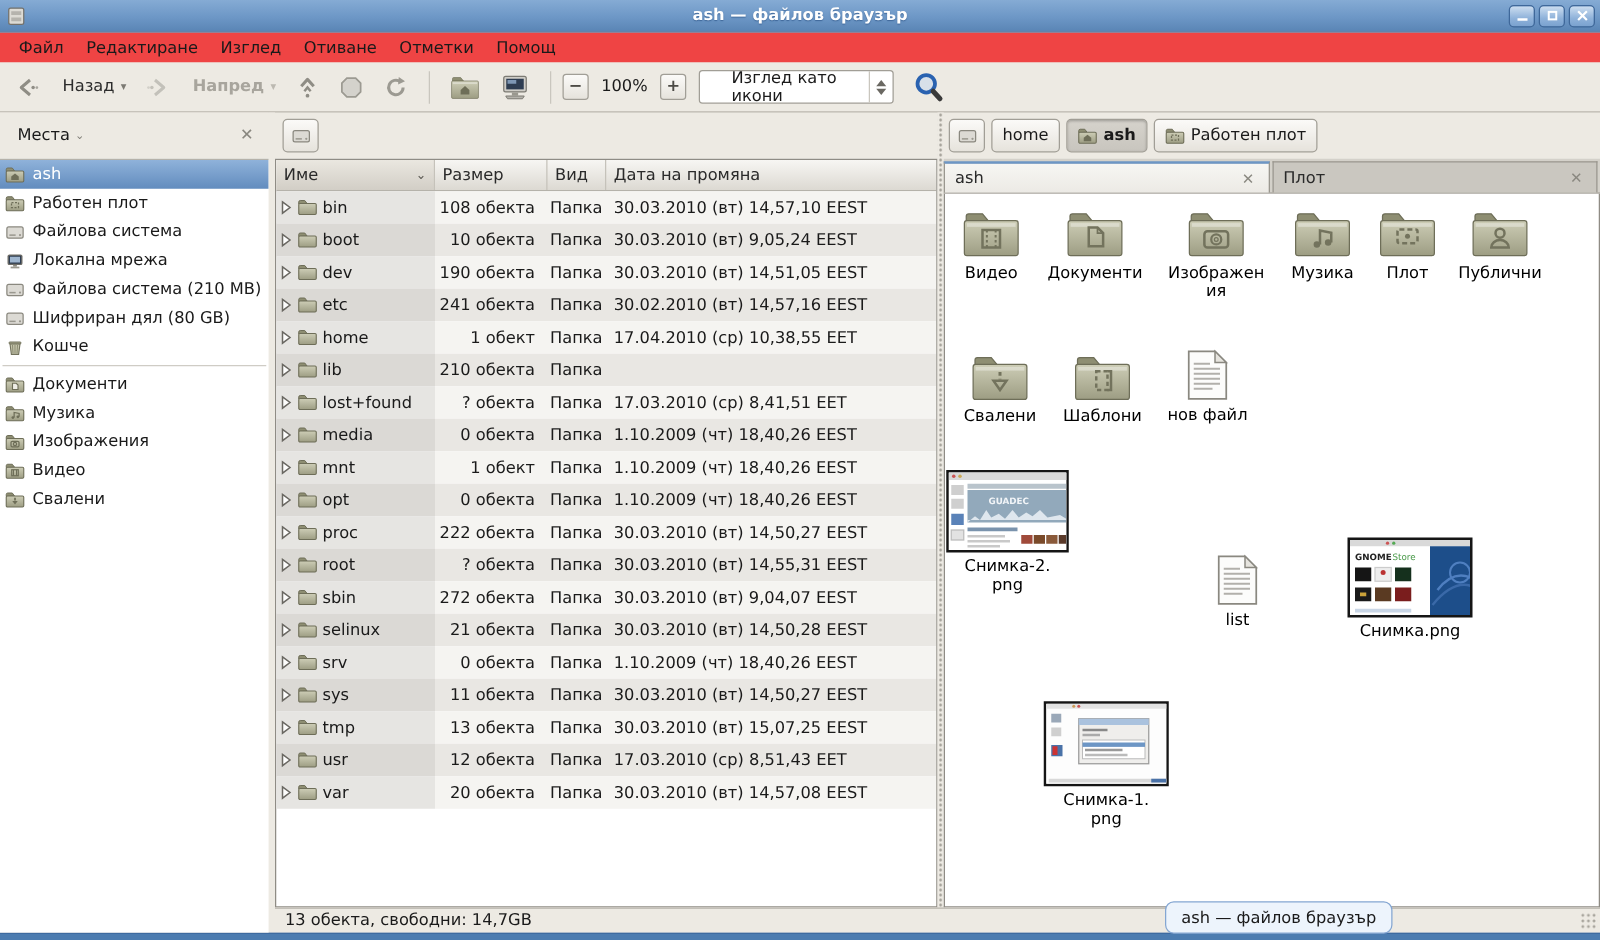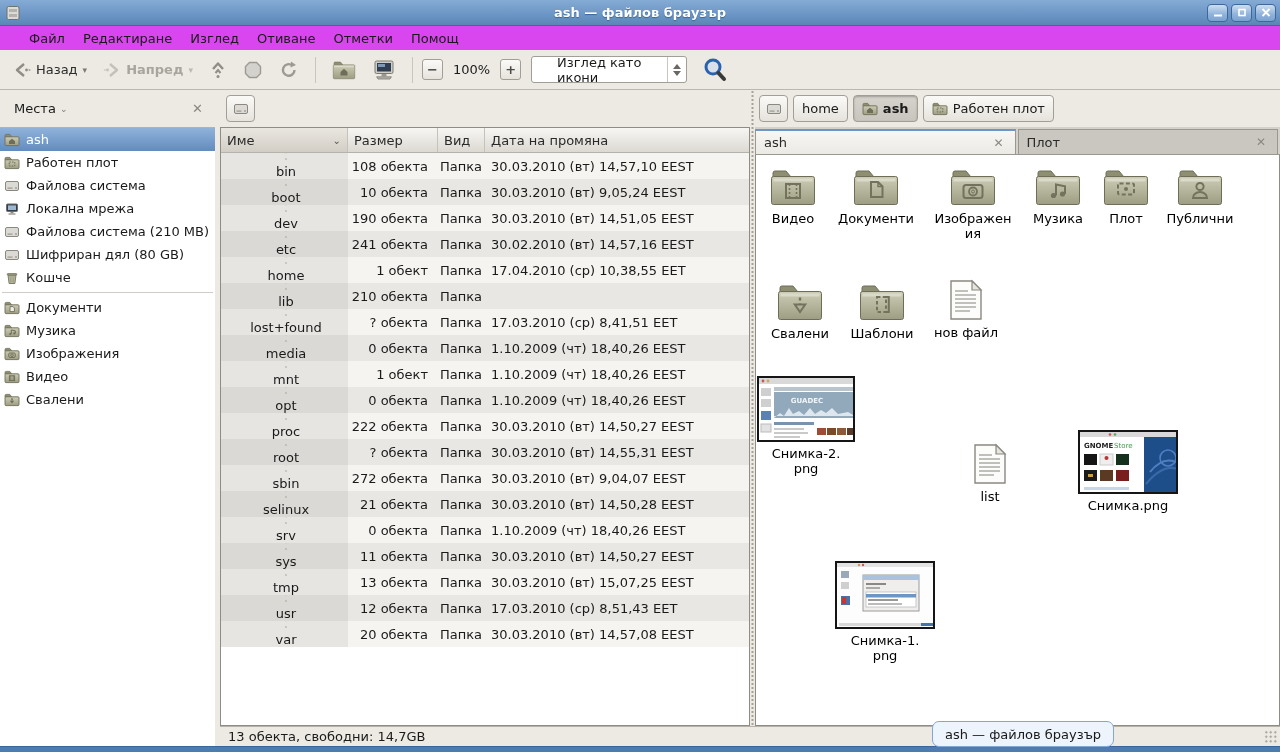--- a/index.html
+++ b/index.html
@@ -6,26 +6,26 @@
   html,body { width:1280px; height:752px; overflow:hidden; }
   body { font-family:"DejaVu Sans","Liberation Sans",sans-serif; font-size:13px; color:#1a1a1a; background:#edeae3; position:relative; }
 
   
   .titlebar { height:26px; background:linear-gradient(#85abd4,#6d97c6 55%,#5a85b5); border-bottom:1px solid #41699a; display:flex; align-items:center; position:relative; }
   .titlebar-icon { margin-left:5px; }
   .title-text { position:absolute; left:0; right:0; text-align:center; color:#fff; font-weight:bold; text-shadow:0 1px 1px #3c6597; }
   .win-buttons { margin-left:auto; display:flex; gap:3px; padding-right:4px; position:relative; z-index:2; }
   .win-btn { width:21px; height:18px; border:1px solid #3f689a; border-radius:4px; background:linear-gradient(#cddef0,#8fb2da 60%,#7aa2cf); display:flex; align-items:center; justify-content:center; }
 
-  .menubar { height:24px; background:#d946ef; display:flex; align-items:center; padding-left:20px; }
+  .menubar { height:24px; background:#ef4444; display:flex; align-items:center; padding-left:6px; }
   .menu-item { padding:3px 9px; }
 
   .toolbar { height:40px; background:#edeae3; border-bottom:1px solid #bbb7af; display:flex; align-items:center; padding:0 6px; gap:2px; }
   .tb-btn { display:flex; align-items:center; gap:5px; padding:5px 7px; border-radius:3px; }
-  .tb-btn .lbl { color:#2c2c2c; }
+  .tb-btn .lbl { color:#2c2c2c;margin-left:14px; }
   .tb-btn.disabled .lbl { color:#a8a59d;font-weight:bold; }
   .caret { font-size:9px; color:#7c7a73; }
   .caret.dim { color:#bcb9b1; }
   .tb-sep { width:1px; height:26px; background:#c9c6be; margin:0 7px; }
   .sq-btn { width:21px; height:21px; border:1px solid #a19e96; border-radius:3px; background:linear-gradient(#fbfaf8,#e6e3dc); display:flex; align-items:center; justify-content:center; color:#4c4a45; font-weight:bold; font-size:13px; line-height:1; }
   .zoom-level { padding:0 8px; }
   .combo { width:156px; height:27px; margin-left:8px; background:#fff; border:1px solid #a19e96; border-radius:3px; display:flex; align-items:center; }
   .combo-text { flex:1; padding-left:25px; }
   .combo-spin { width:19px; align-self:stretch; border-left:1px solid #c9c6be; display:flex; flex-direction:column; align-items:center; justify-content:center; gap:2px; }
   .spin-up { width:0;height:0;border-left:4px solid transparent;border-right:4px solid transparent;border-bottom:5px solid #6a6862; }
@@ -58,21 +58,21 @@
   .listview { flex:1; border:1px solid #8f8c85; background:#fff; overflow:hidden; display:flex; flex-direction:column; }
   .lv-header { display:flex; height:25px; background:linear-gradient(#f7f6f3,#dcd9d2); border-bottom:1px solid #b5b2aa; }
   .lv-hcell { display:flex; align-items:center; padding-left:6px; border-right:1px solid #c5c2ba; color:#2a2a2a; }
   .lv-hcell.sorted { background:linear-gradient(#eae7e0,#d2cec6); }
   .sort-arrow { margin-left:auto; margin-right:6px; font-size:10px; color:#5a5852; }
   .col-name { width:127px; } .col-size { width:90px; } .col-type { width:47px; } .col-date { flex:1; border-right:none; }
   .trow { display:flex; height:26px; align-items:stretch; }
   .trow.row-odd  { background:#f5f4f1; }
   .trow.row-even { background:#e9e7e3; }
   .cell { display:flex; align-items:center; }
-  .cell-name { width:127px; gap:4px; padding-left:3px; background:rgba(0,0,0,0.06);flex-direction:column; }
+  .cell-name { width:127px; gap:4px; padding-left:3px; background:rgba(0,0,0,0.06); }
   .cell-size { width:90px; justify-content:flex-end; padding-right:10px; }
   .cell-type { width:47px; padding-left:2px; }
   .cell-date { flex:1; padding-left:6px; }
 
   
   .right-pane { flex:1; display:flex; flex-direction:column; min-width:0; }
   .right-pathbar { height:37px; display:flex; align-items:center; gap:5px; padding-left:4px; }
   .tabbar { height:28px; display:flex; background:#d4d1ca; border-bottom:1px solid #9a978f; padding-top:2px; }
   .tab { flex:1; display:flex; align-items:center; padding:0 8px; border:1px solid #9a978f; border-bottom:none; margin-right:2px; background:#cac7c0; color:#2a2a2a; }
   .tab.active { background:linear-gradient(#f7f6f3,#eceae5); border-top:2px solid #6d96c5; }

